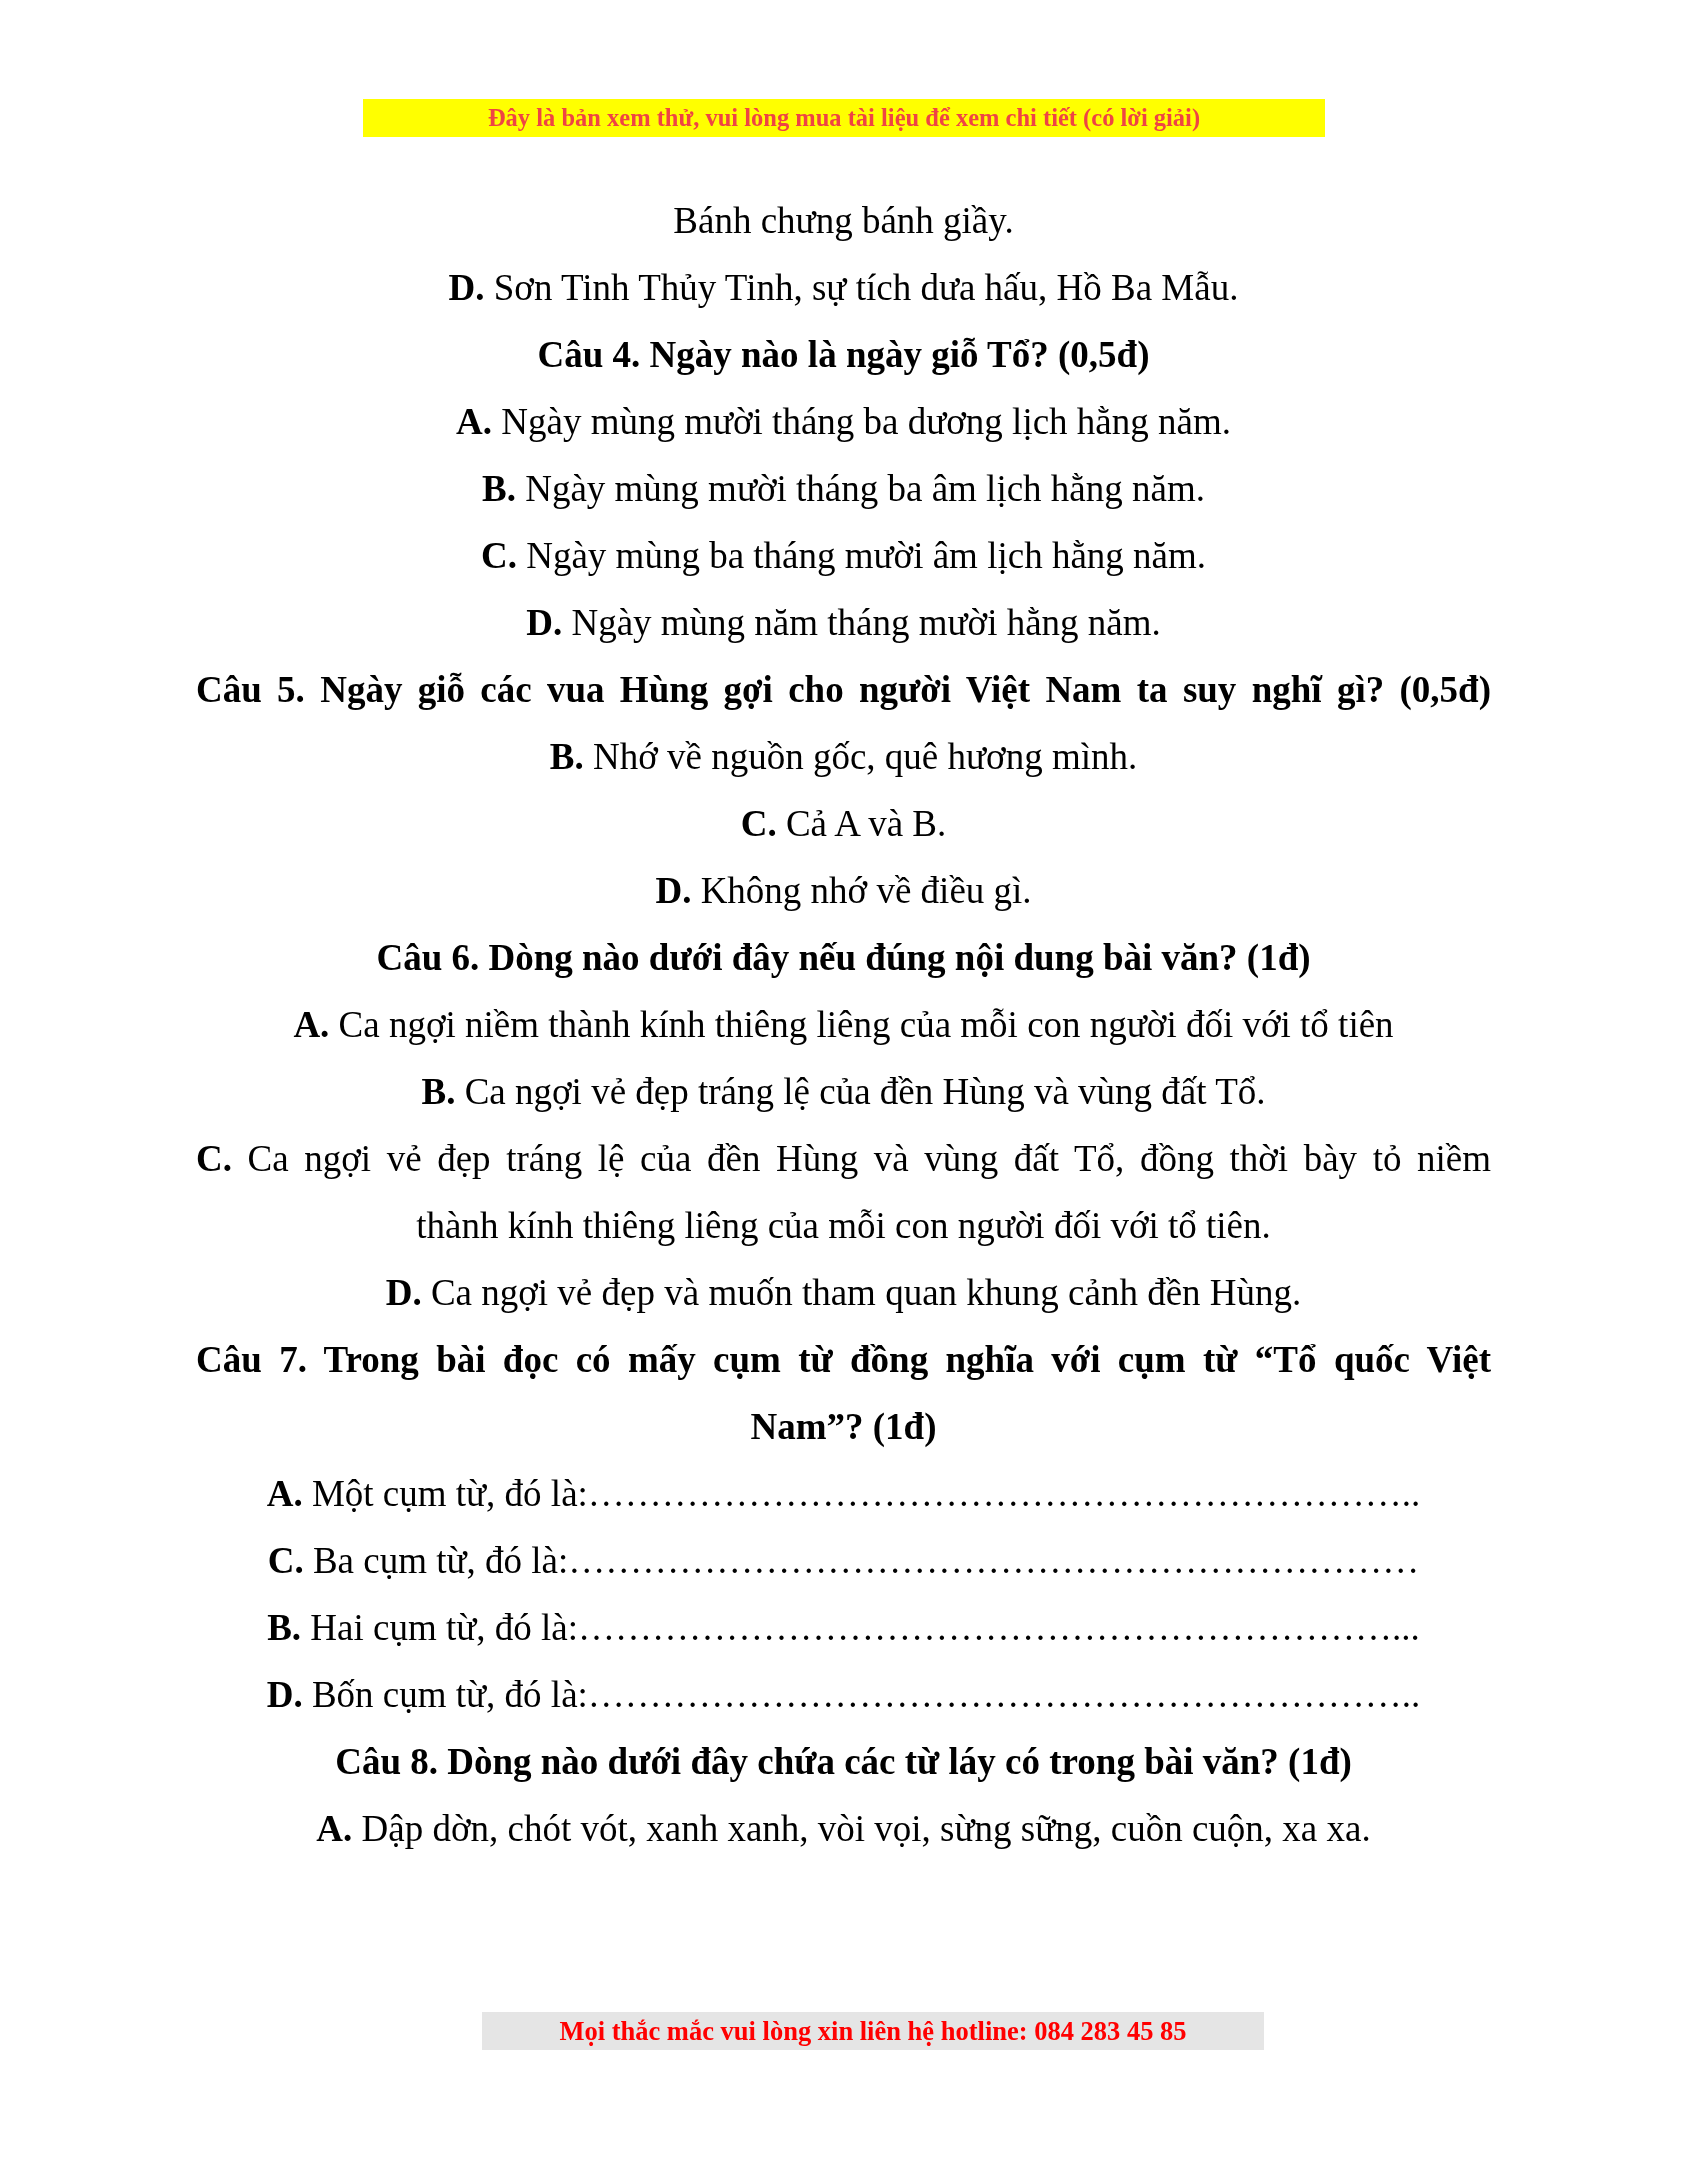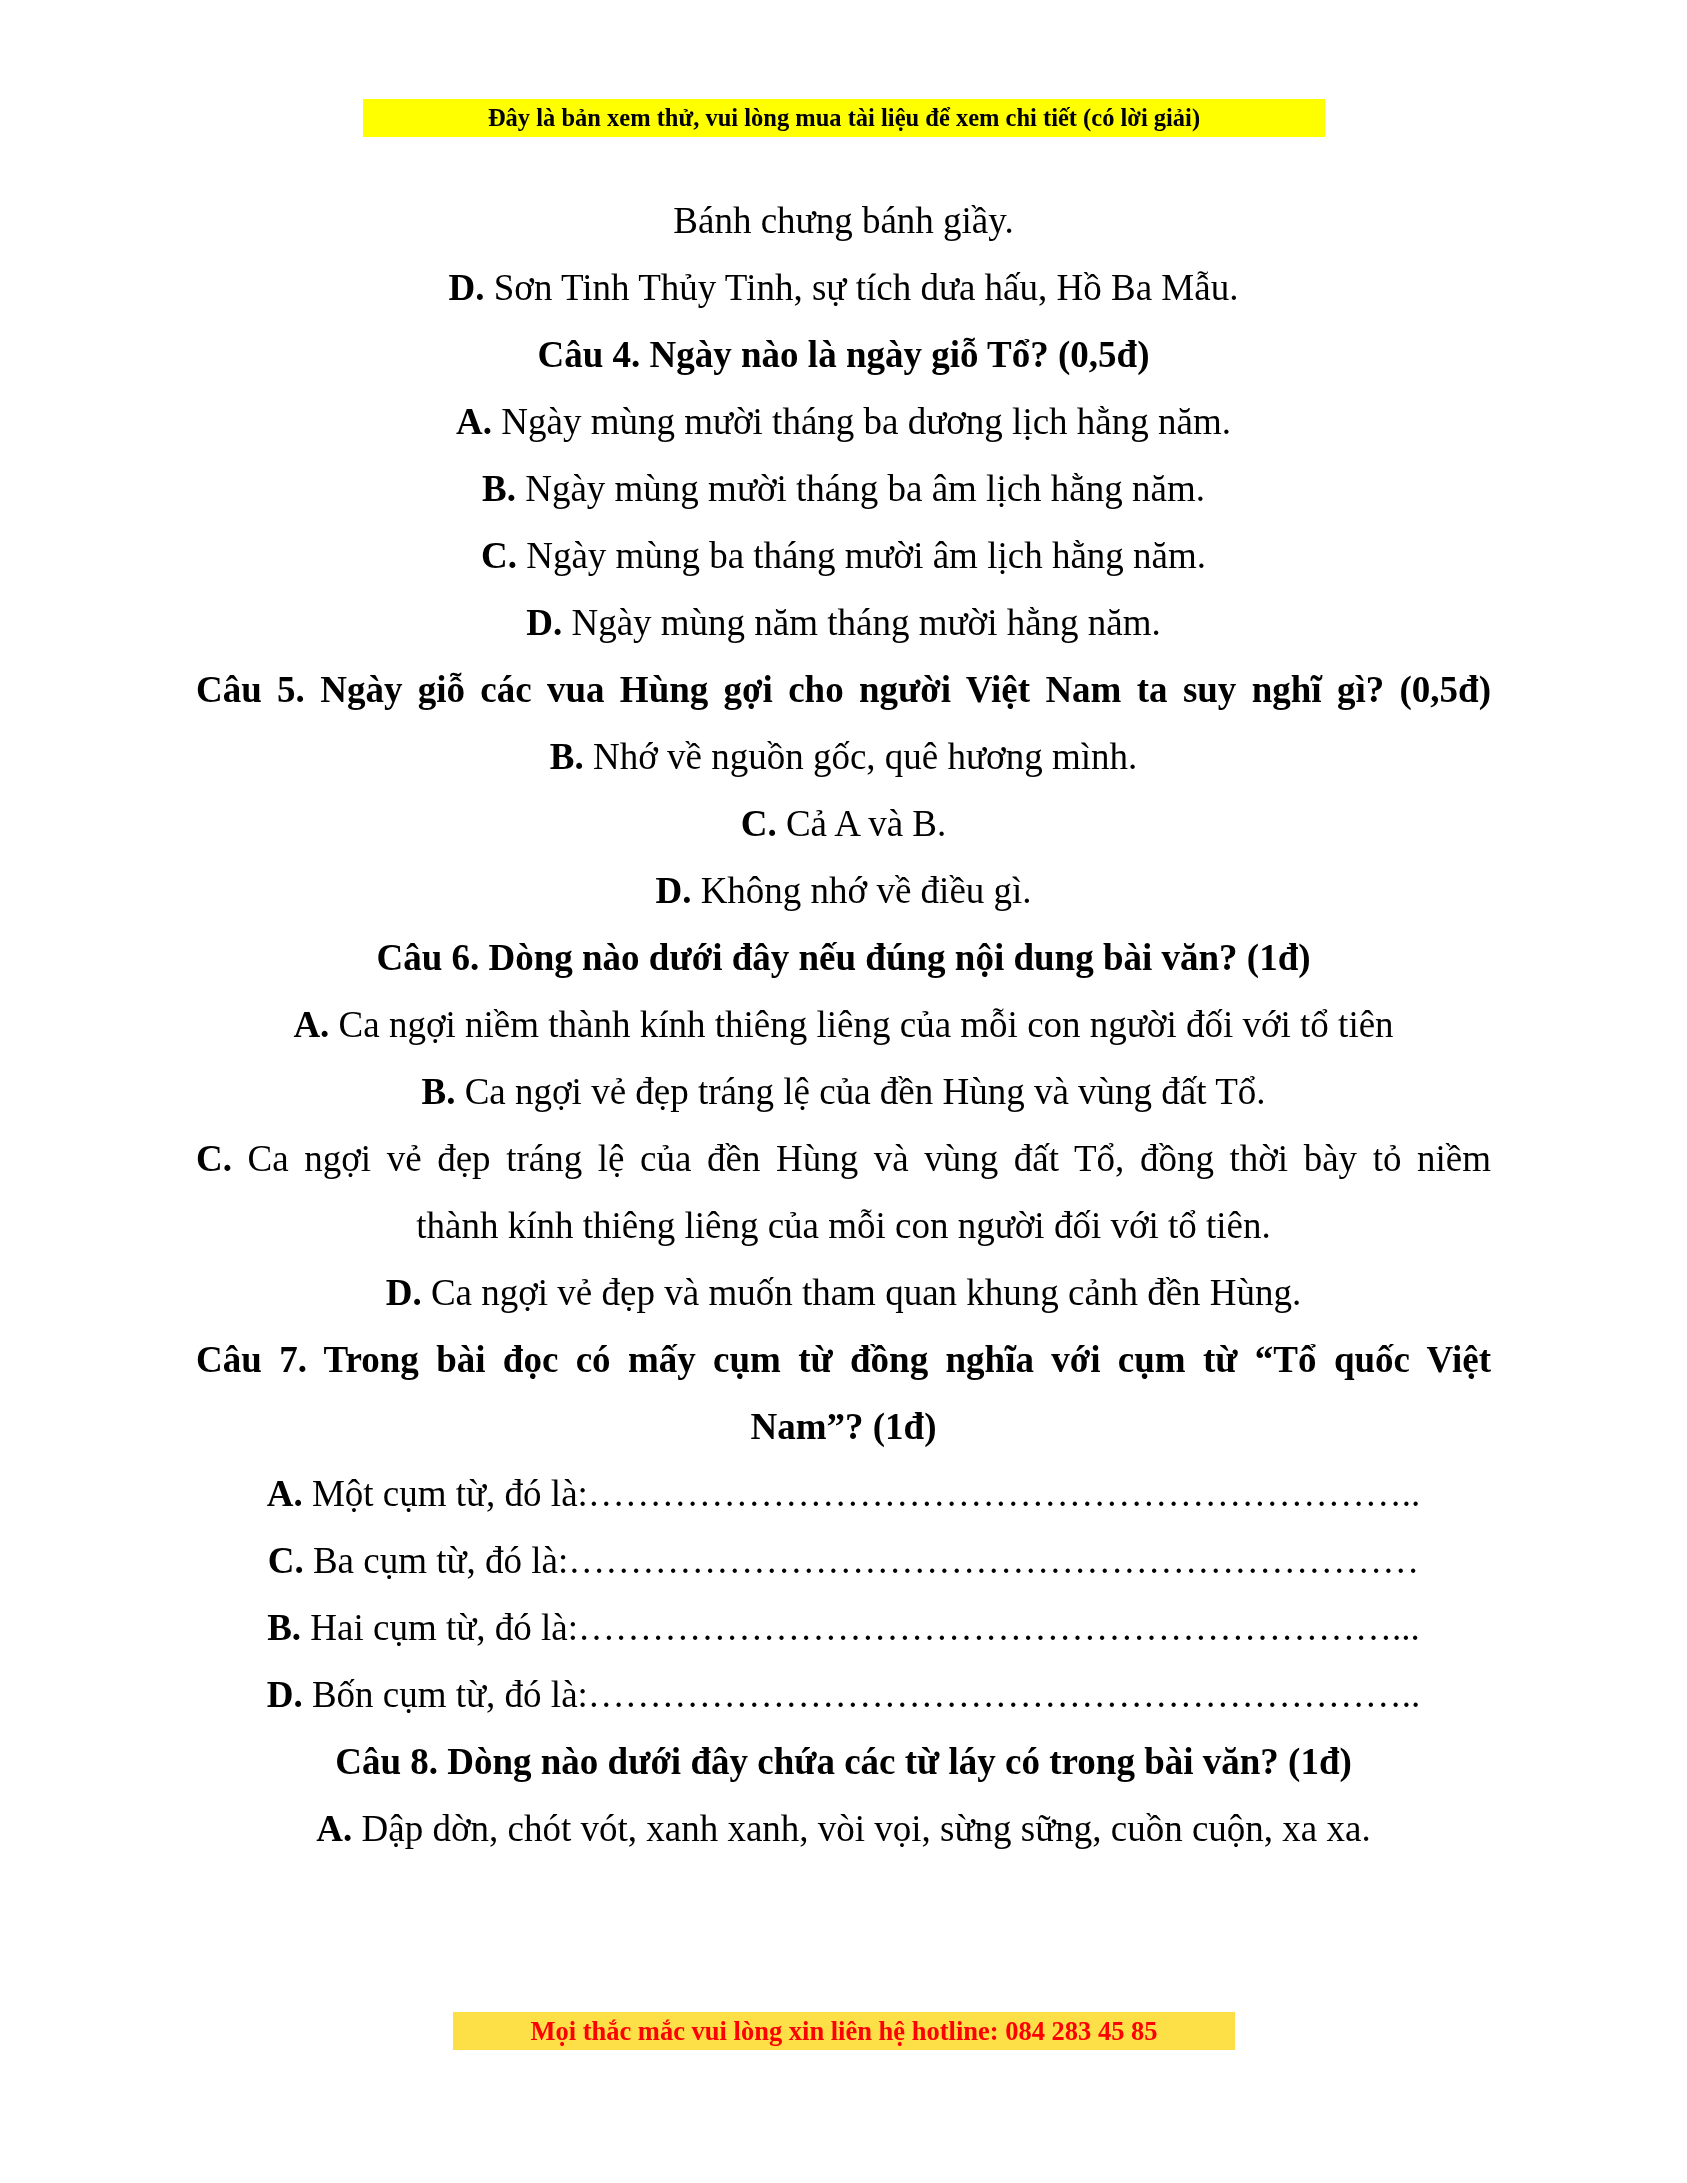--- a/index.html
+++ b/index.html
@@ -44,21 +44,21 @@
     text-align:justify;
     text-align-last:justify;
   }
   .b{font-weight:bold;}
 </style>
 </head>
 <body>
 
 <div class="page">
 
-  <div class="banner banner-top" style="background: rgb(255, 255, 0); color: #000000;">Đây là bản xem thử, vui lòng mua tài liệu để xem chi tiết (có lời giải)</div>
+  <div class="banner banner-top" style="background: rgb(255, 255, 0); color: #ef4444;">Đây là bản xem thử, vui lòng mua tài liệu để xem chi tiết (có lời giải)</div>
 
   <div class="content">
 
     <div class="line"><span class="b"></span><span>Bánh chưng bánh giầy.</span></div>
     <div class="line"><span class="b">D.</span><span> Sơn Tinh Thủy Tinh, sự tích dưa hấu, Hồ Ba Mẫu.</span></div>
 
     <div class="line"><span class="b">Câu 4. Ngày nào là ngày giỗ Tổ? (0,5đ)</span><span></span></div>
     <div class="line"><span class="b">A.</span><span> Ngày mùng mười tháng ba dương lịch hằng năm.</span></div>
     <div class="line"><span class="b">B.</span><span> Ngày mùng mười tháng ba âm lịch hằng năm.</span></div>
     <div class="line"><span class="b">C.</span><span> Ngày mùng ba tháng mười âm lịch hằng năm.</span></div>
@@ -81,16 +81,16 @@
     <div class="line"><span class="b">A.</span><span> Một cụm từ, đó là:…………………………………………………………..</span></div>
     <div class="line"><span class="b">C.</span><span> Ba cụm từ, đó là:……………………………………………………………</span></div>
     <div class="line"><span class="b">B.</span><span> Hai cụm từ, đó là:…………………………………………………………...</span></div>
     <div class="line"><span class="b">D.</span><span> Bốn cụm từ, đó là:…………………………………………………………..</span></div>
 
     <div class="line"><span class="b">Câu 8. Dòng nào dưới đây chứa các từ láy có trong bài văn? (1đ)</span><span></span></div>
     <div class="line"><span class="b">A.</span><span> Dập dờn, chót vót, xanh xanh, vòi vọi, sừng sững, cuồn cuộn, xa xa.</span></div>
 
   </div>
 
-  <div class="banner banner-bottom" style="background: #fde047; color: rgb(255, 0, 0);">Mọi thắc mắc vui lòng xin liên hệ hotline: 084 283 45 85</div>
+  <div class="banner banner-bottom" style="background: #e5e5e5; color: rgb(255, 0, 0); margin-left: 29px;">Mọi thắc mắc vui lòng xin liên hệ hotline: 084 283 45 85</div>
 
 </div>
 
 
 </body></html>

